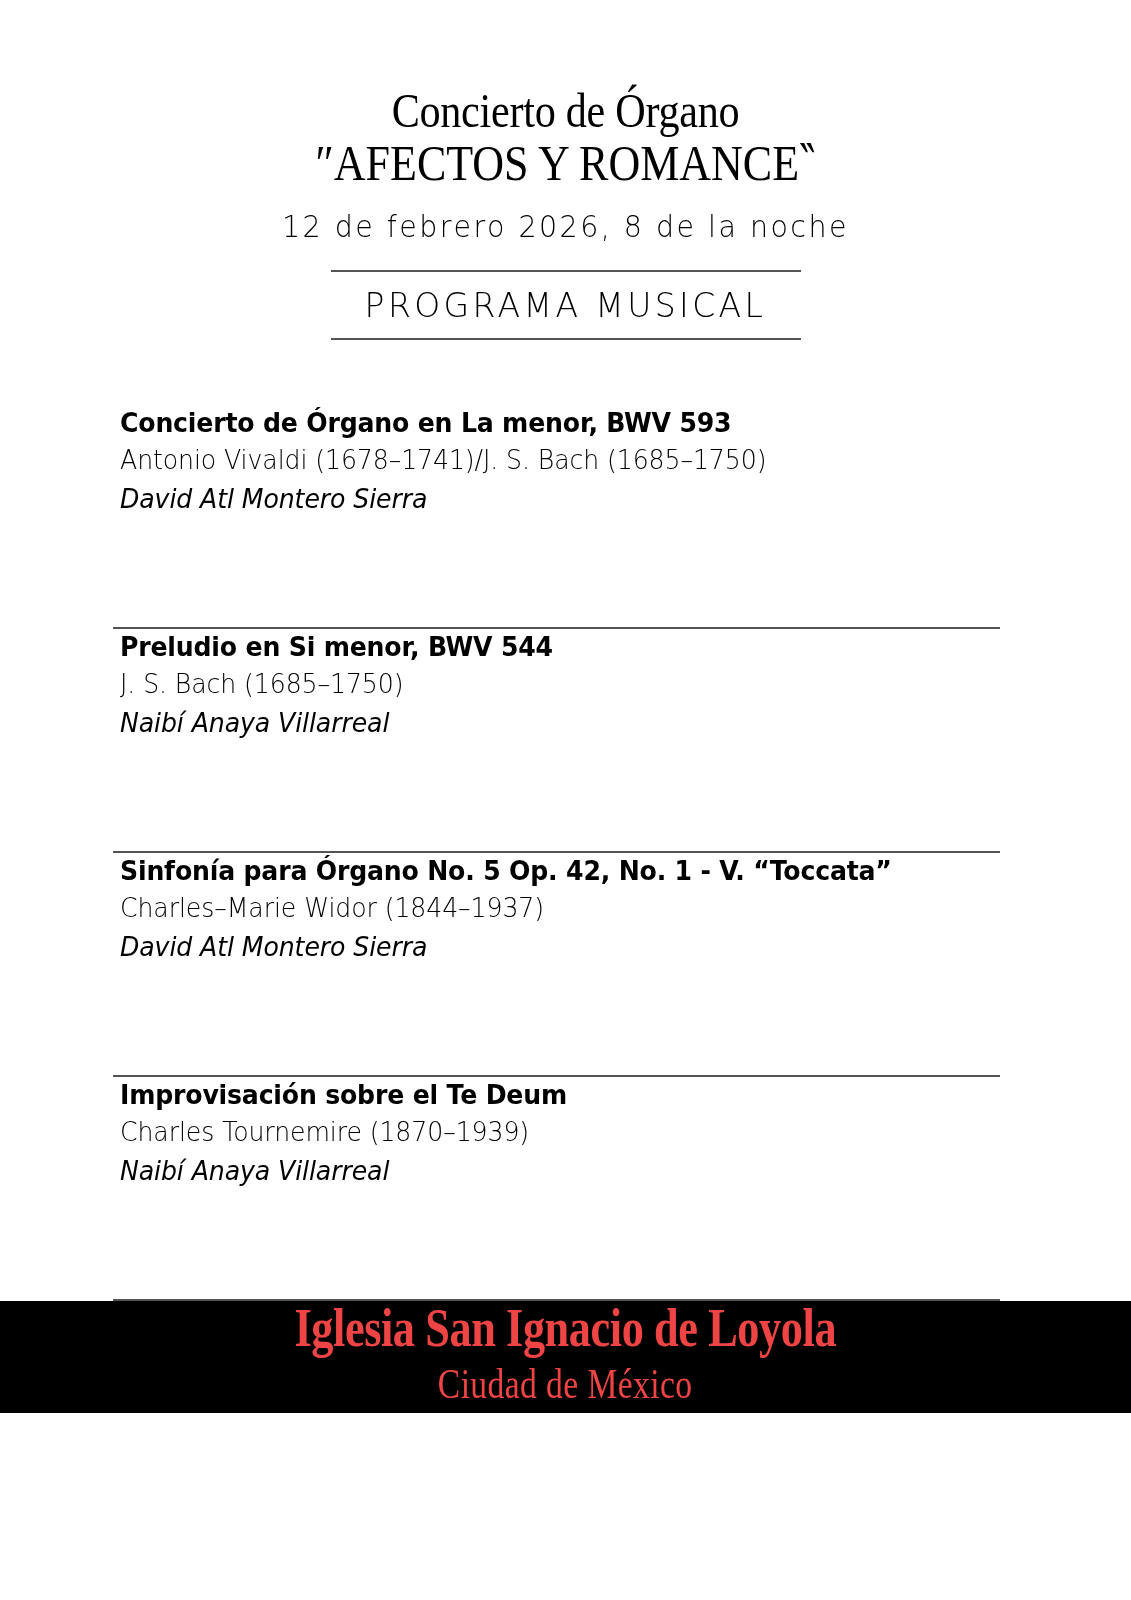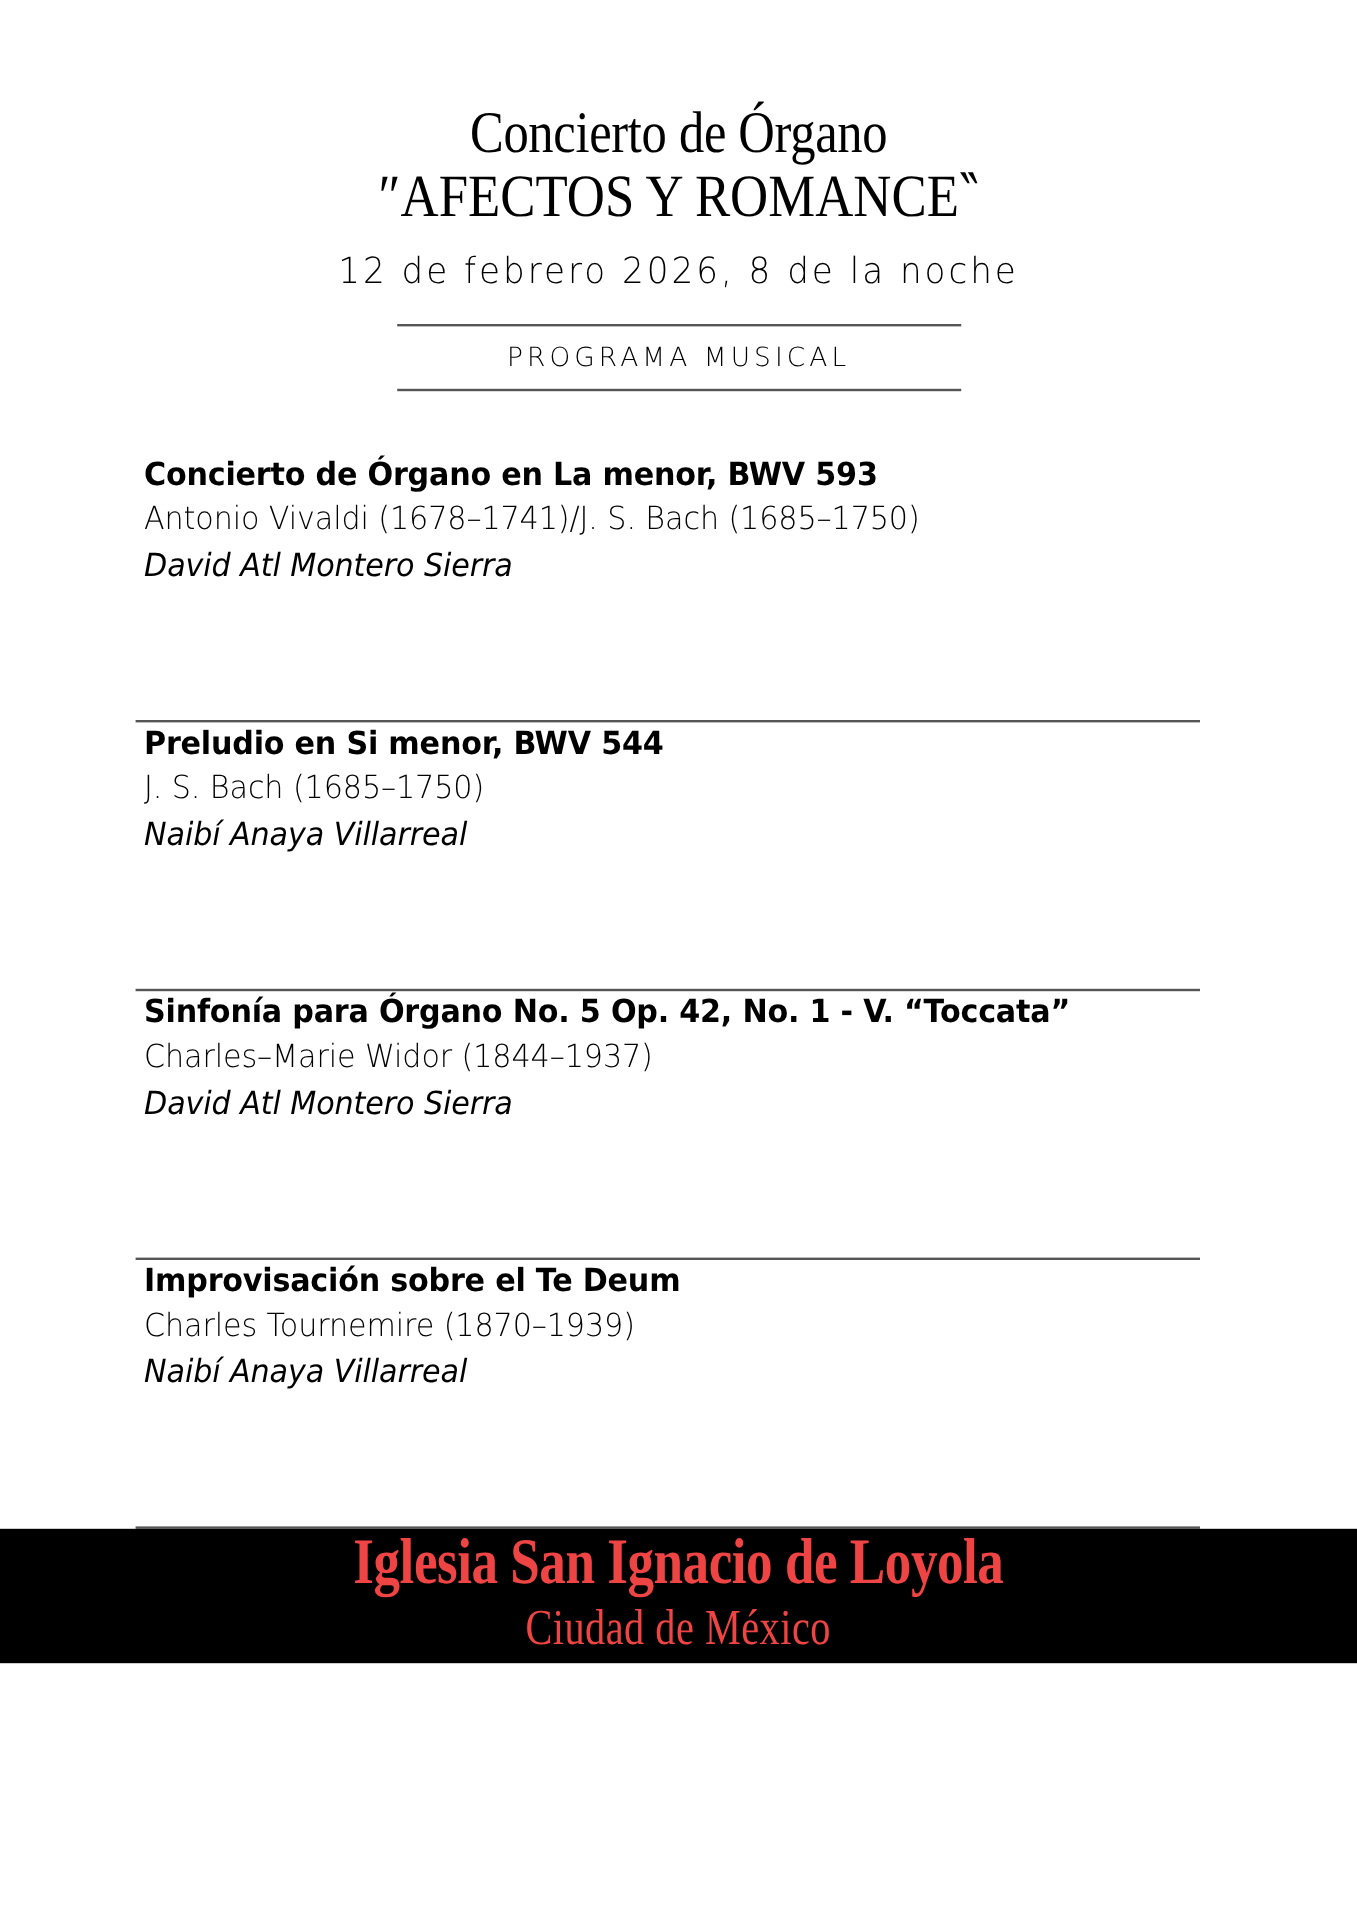--- a/index.html
+++ b/index.html
@@ -70,30 +70,30 @@
     width: 470px;
     text-align: center;
   }
   .banner-rule {
     height: 2px;
     background: #555555;
     width: 100%;
   }
   .banner-label {
     font-family: "DejaVu Sans", "Liberation Sans", sans-serif;
-    font-size: 22px;
+    font-size: 33px;
     font-weight: 300;
     letter-spacing: 3.4px;
     padding: 14px 0 13px 0;
     white-space: nowrap;
   }
 
   
   .program {
-    margin-top: 52px;
+    margin-top: 65px;
     padding: 0 0 0 0;
     flex: 0 0 auto;
   }
   .entry {
     padding-left: 120px;
     padding-right: 120px;
   }
   .entry-title {
     font-family: "DejaVu Sans", "Liberation Sans", sans-serif;
     font-size: 26.5px;

